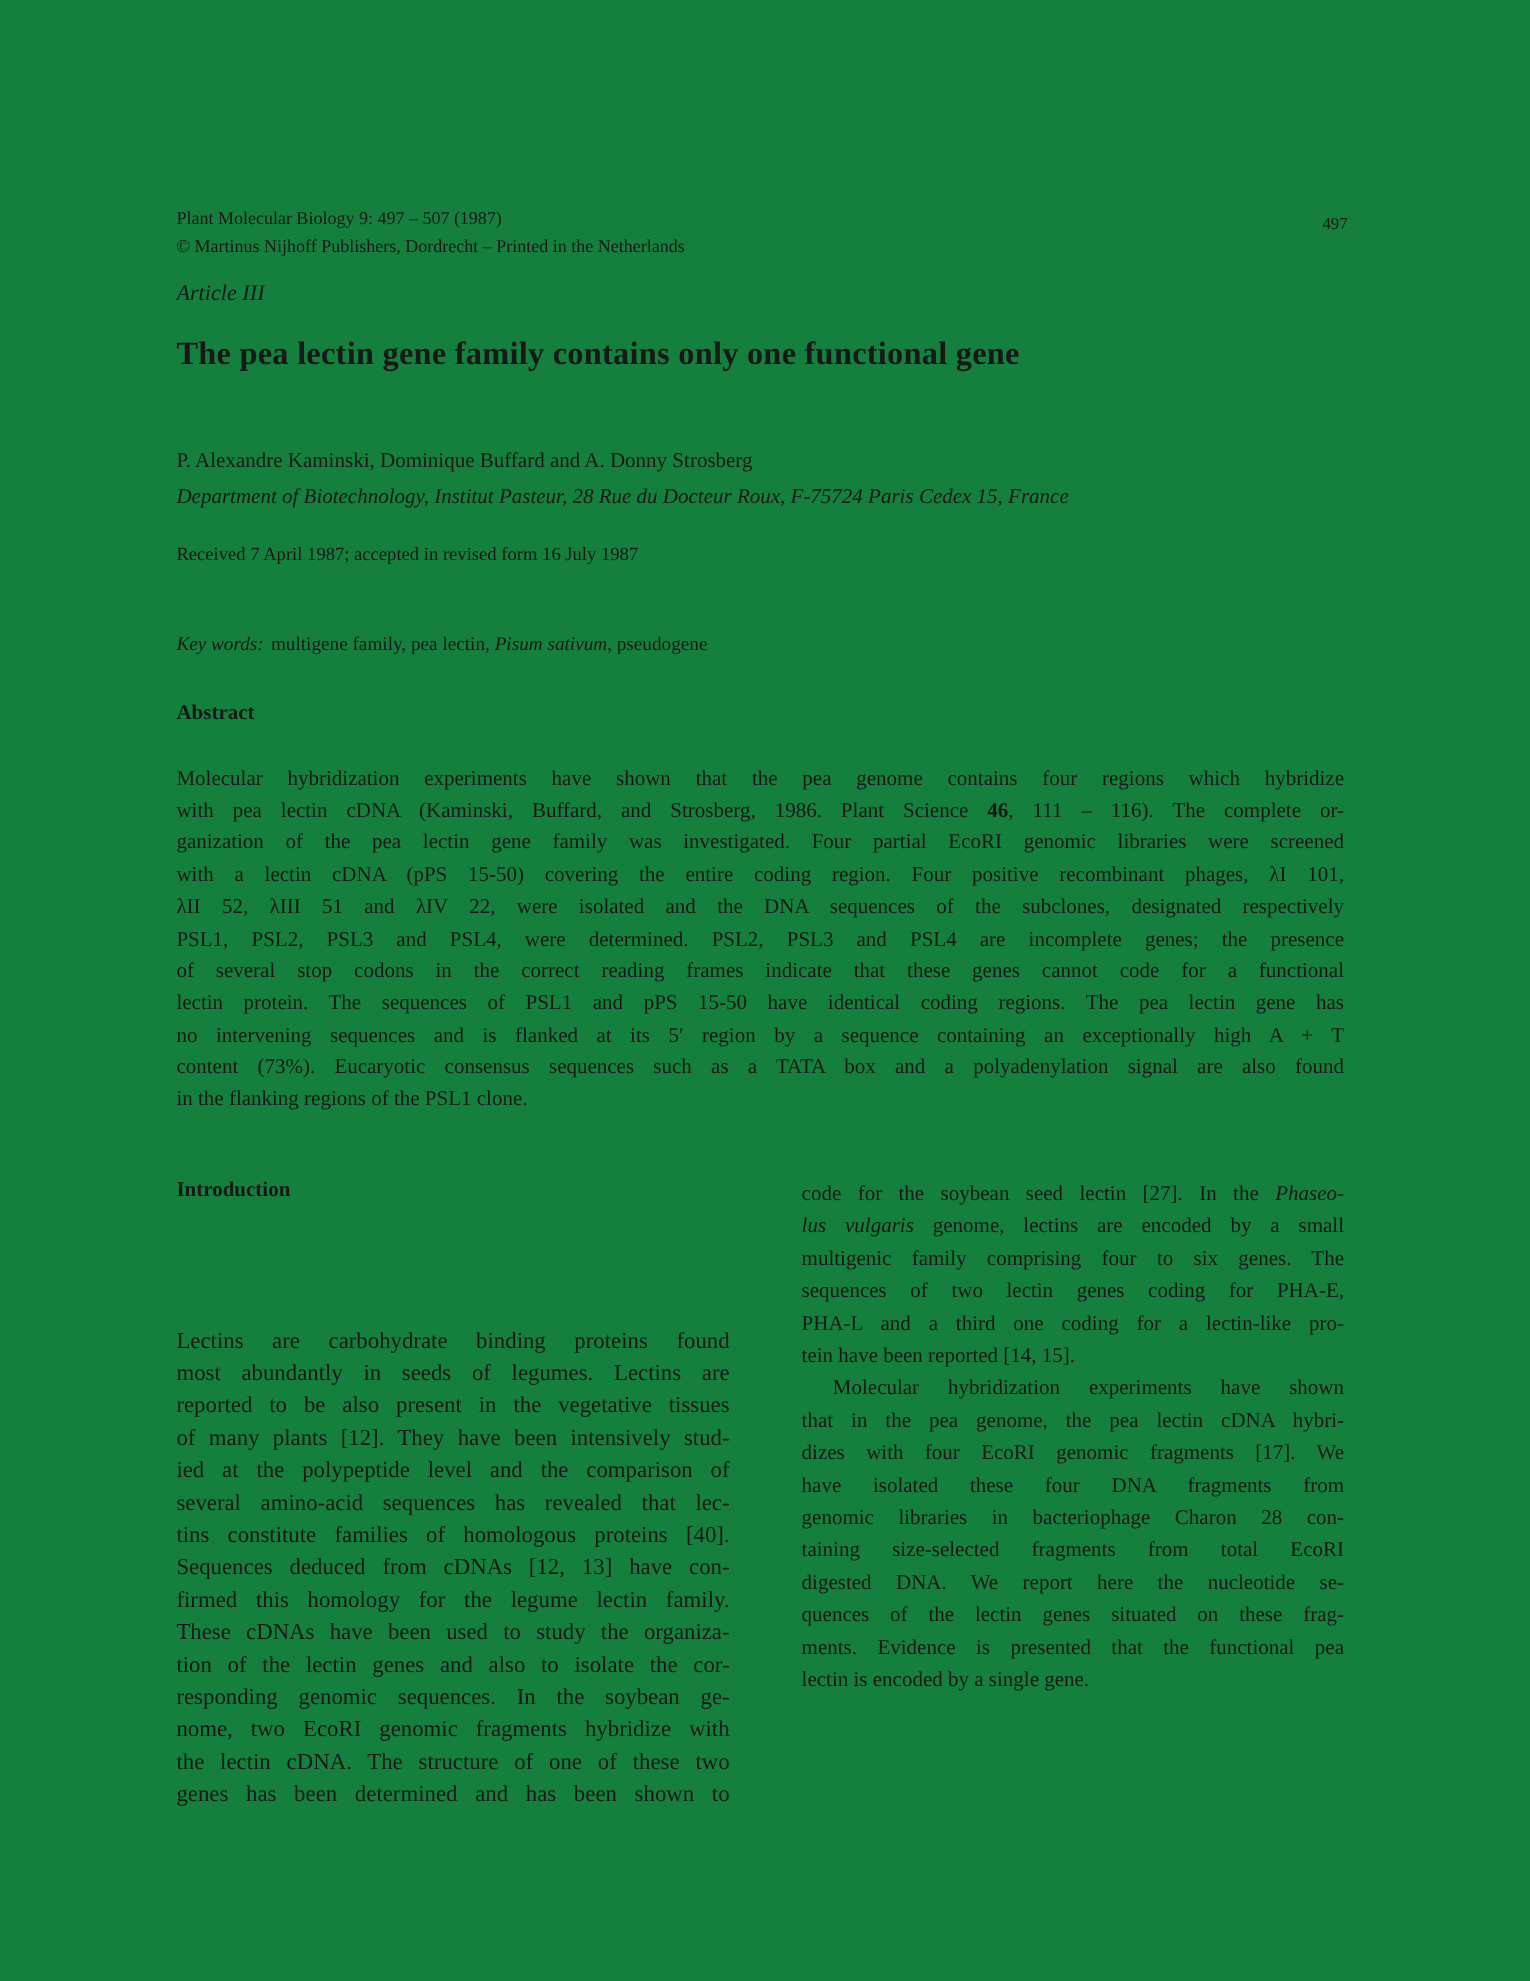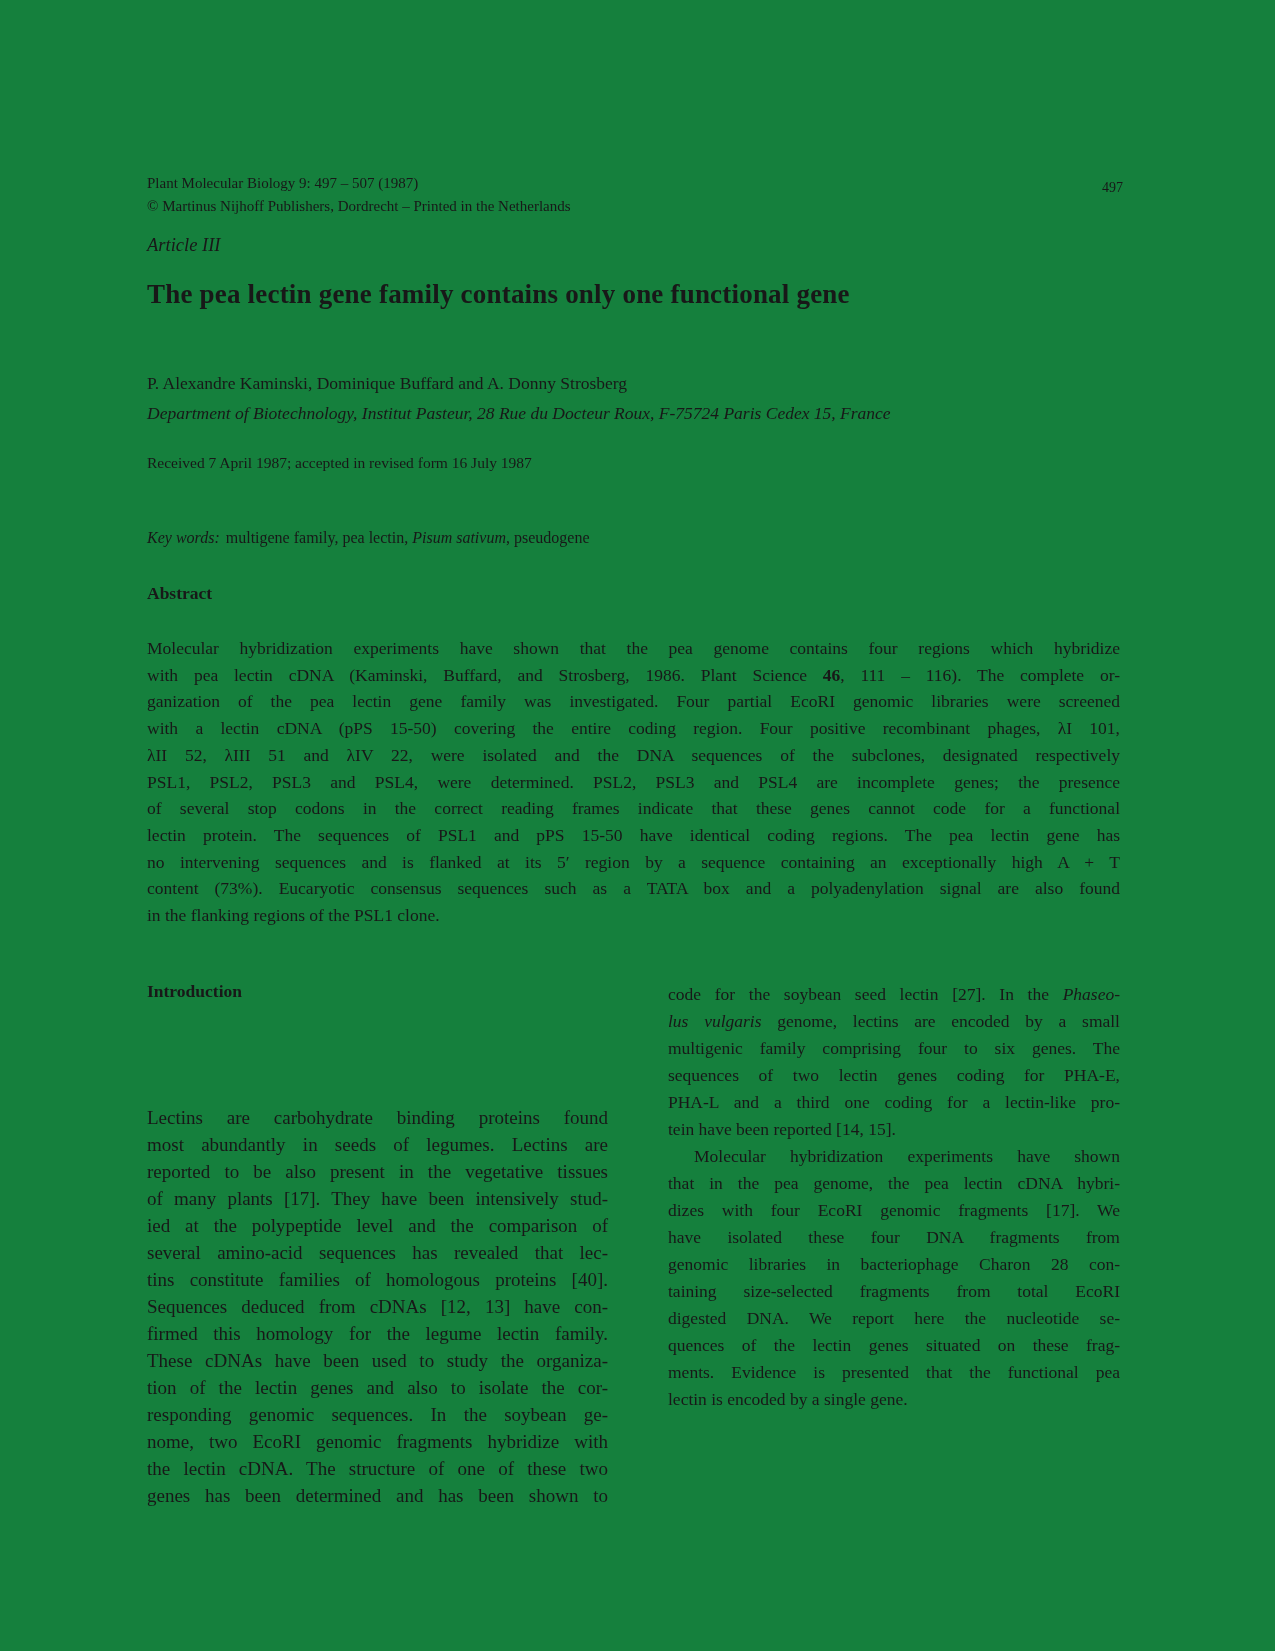--- a/index.html
+++ b/index.html
@@ -75,21 +75,21 @@
       <div class="tline"><span>content (73%). Eucaryotic consensus sequences such as a TATA box and a polyadenylation signal are also found</span></div>
       <div class="tline end"><span>in the flanking regions of the PSL1 clone.</span></div>
     </div>
 
   <h2 class="abs intro-head">Introduction</h2>
 
   <div class="abs col-left">
       <div class="tline"><span>Lectins are carbohydrate binding proteins found</span></div>
       <div class="tline"><span>most abundantly in seeds of legumes. Lectins are</span></div>
       <div class="tline"><span>reported to be also present in the vegetative tissues</span></div>
-      <div class="tline"><span>of many plants [17]. They have been intensively stud-</span></div>
+      <div class="tline"><span>of many plants [12]. They have been intensively stud-</span></div>
       <div class="tline"><span>ied at the polypeptide level and the comparison of</span></div>
       <div class="tline"><span>several amino-acid sequences has revealed that lec-</span></div>
       <div class="tline"><span>tins constitute families of homologous proteins [40].</span></div>
       <div class="tline"><span>Sequences deduced from cDNAs [12, 13] have con-</span></div>
       <div class="tline"><span>firmed this homology for the legume lectin family.</span></div>
       <div class="tline"><span>These cDNAs have been used to study the organiza-</span></div>
       <div class="tline"><span>tion of the lectin genes and also to isolate the cor-</span></div>
       <div class="tline"><span>responding genomic sequences. In the soybean ge-</span></div>
       <div class="tline"><span>nome, two EcoRI genomic fragments hybridize with</span></div>
       <div class="tline"><span>the lectin cDNA. The structure of one of these two</span></div>

